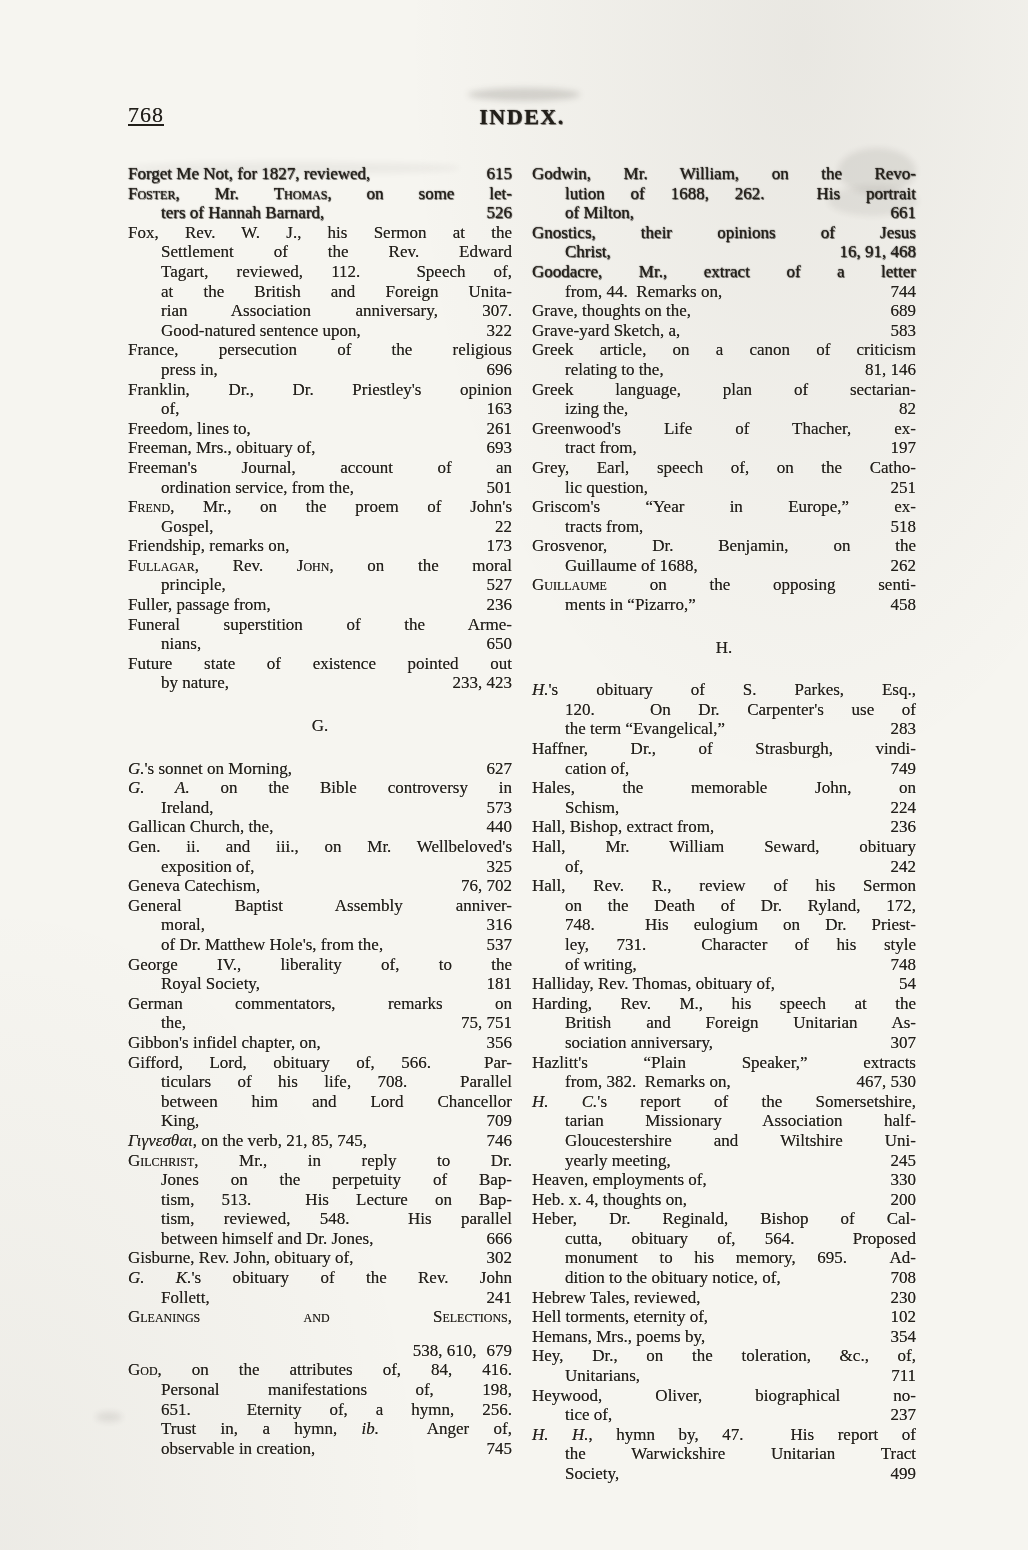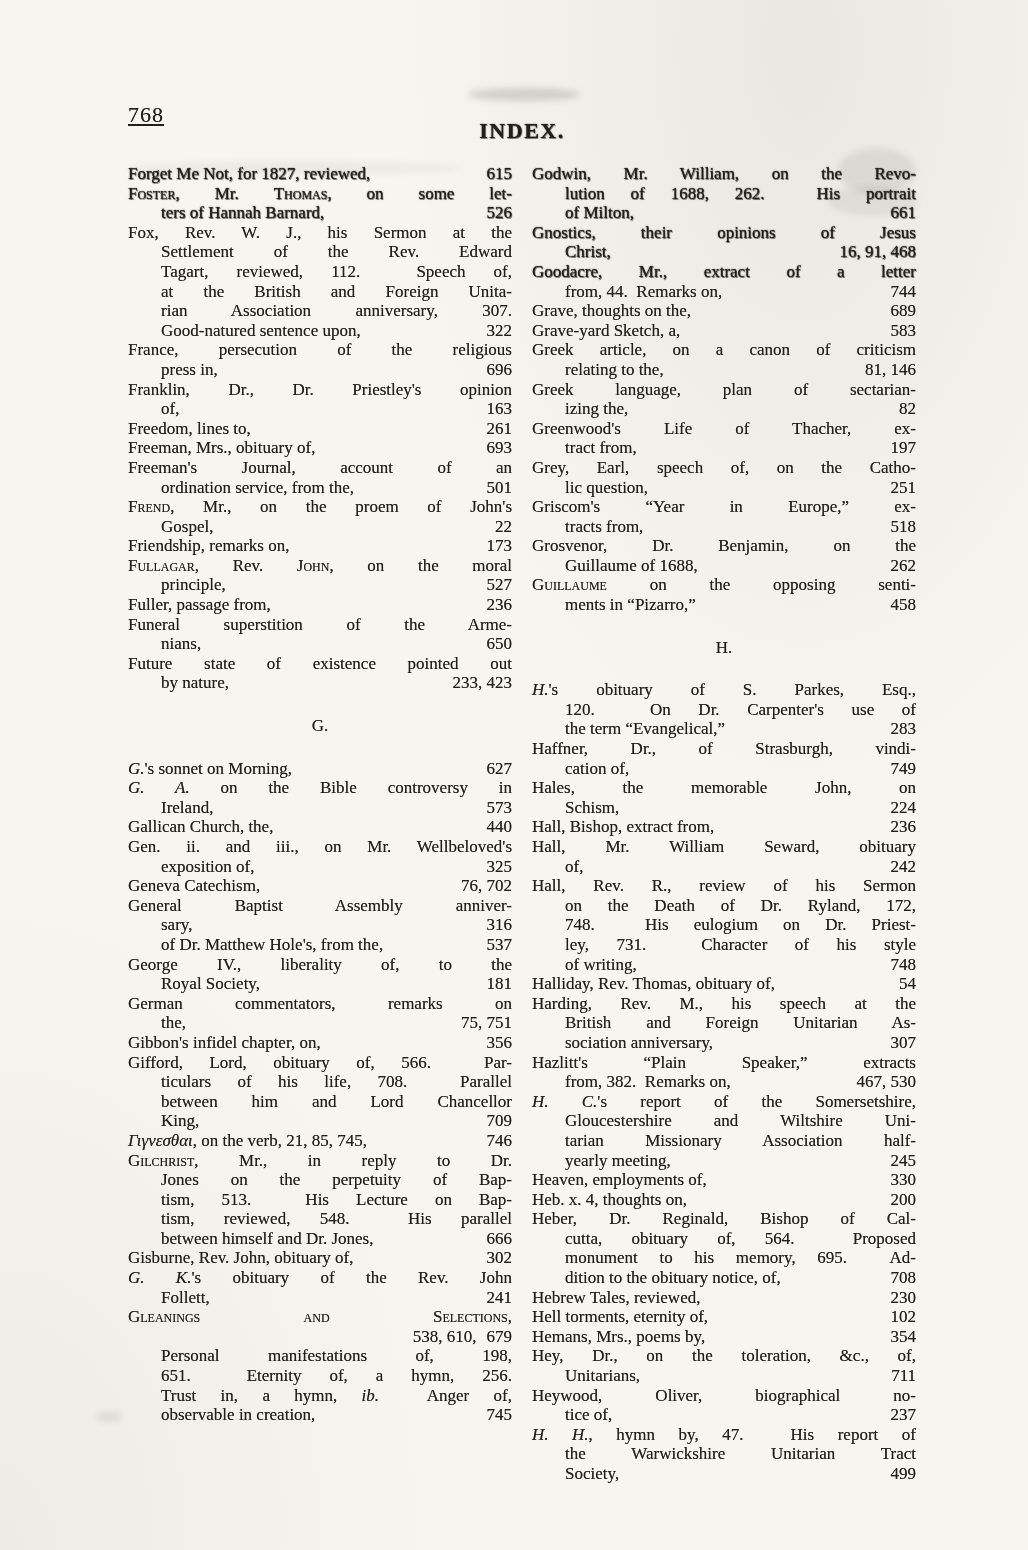--- a/index.html
+++ b/index.html
@@ -12,33 +12,33 @@
     font-family:"Liberation Serif","DejaVu Serif",serif;
     color:#221f1a;
     position:relative;
     overflow:hidden;
     text-shadow:0 0 0.5px rgba(34,31,26,0.65);
   }
   .page { position:absolute; left:128px; top:102px; width:788px; }
   .hdr { position:relative; height:32px; }
   .pagenum { font-size:22px; letter-spacing:1px;text-decoration:underline; }
   .title {
-    position:absolute; left:50%; top:16px; transform:translateX(-50%);
+    position:absolute; left:50%; top:2px; transform:translateX(-50%);
     font-weight:bold; font-size:22px; letter-spacing:1.5px;
     text-shadow:0 0 1.3px rgba(30,25,20,0.9), 0.7px 0.7px 0 rgba(30,25,20,0.45);
     text-align:right;
   }
   .columns { display:flex; gap:20px; margin-top:30px; }
   .col { width:384px; font-size:17px; line-height:19.6px; }
   .line { display:flex; align-items:baseline; }
   .line .t { white-space:pre-wrap; }
   .line.i1 { padding-left:33px; }
   .line.j .t { flex:1 1 auto; text-align:justify; text-align-last:justify; }
   .line .n { margin-left:auto; padding-left:8px; white-space:pre; }
-  .line.r .t { margin-left:auto; flex:0 0 auto; text-align:right; }
+  .line.r .t { margin-left:auto; flex:0 0 auto; text-align:right;margin-top:14px; }
   .line.r .n { margin-left:0; padding-left:10px; }
   .heading { text-align:center; margin:23px 0; }
   .b {
     text-shadow:0 0 1.3px rgba(30,25,20,0.95), 0.7px 0.7px 0.4px rgba(30,25,20,0.55);
     gap:32px;
   }
   .sc { font-variant:small-caps; }
   .it { font-style:italic; }
   .smudge { position:absolute; background:rgba(45,38,30,0.16); filter:blur(3px); border-radius:50%; pointer-events:none; }
   .sm1 { top:88px;  left:468px; width:112px; height:13px; }
@@ -182,21 +182,21 @@
           <span class="n">325</span>
         </div>
         <div class="line">
           <span class="t">Geneva Catechism,</span>
           <span class="n">76, 702</span>
         </div>
         <div class="line j">
           <span class="t">General Baptist Assembly anniver-</span>
         </div>
         <div class="line i1">
-          <span class="t">sary,</span>
+          <span class="t">moral,</span>
           <span class="n">316</span>
         </div>
         <div class="line i1">
           <span class="t">of Dr. Matthew Hole's, from the,</span>
           <span class="n">537</span>
         </div>
         <div class="line j">
           <span class="t">George IV., liberality of, to the</span>
         </div>
         <div class="line i1">
@@ -257,20 +257,23 @@
         <div class="line i1">
           <span class="t">Follett,</span>
           <span class="n">241</span>
         </div>
         <div class="line j">
           <span class="t"><span class="sc">Gleanings and Selections</span>,</span>
         </div>
         <div class="line i1 r">
           <span class="t">538, 610,</span>
           <span class="n">679</span>
+        </div>
+        <div class="line j">
+          <span class="t"><span class="sc">God</span>, on the attributes of, 84, 416.</span>
         </div>
         <div class="line i1 j">
           <span class="t">Personal manifestations of, 198,</span>
         </div>
         <div class="line i1 j">
           <span class="t">651.  Eternity of, a hymn, 256.</span>
         </div>
         <div class="line i1 j">
           <span class="t">Trust in, a hymn, <span class="it">ib.</span>  Anger of,</span>
         </div>
@@ -431,24 +434,24 @@
           <span class="t">Hazlitt's “Plain Speaker,” extracts</span>
         </div>
         <div class="line i1">
           <span class="t">from, 382.  Remarks on,</span>
           <span class="n">467, 530</span>
         </div>
         <div class="line j">
           <span class="t"><span class="it">H. C.</span>'s report of the Somersetshire,</span>
         </div>
         <div class="line i1 j">
+          <span class="t">tarian Missionary Association half-</span>
+        </div>
+        <div class="line i1 j">
           <span class="t">Gloucestershire and Wiltshire Uni-</span>
-        </div>
-        <div class="line i1 j">
-          <span class="t">tarian Missionary Association half-</span>
         </div>
         <div class="line i1">
           <span class="t">yearly meeting,</span>
           <span class="n">245</span>
         </div>
         <div class="line">
           <span class="t">Heaven, employments of,</span>
           <span class="n">330</span>
         </div>
         <div class="line">

